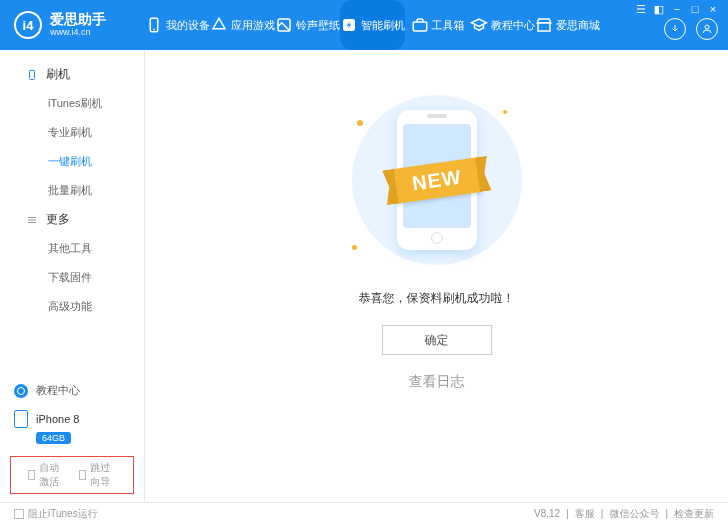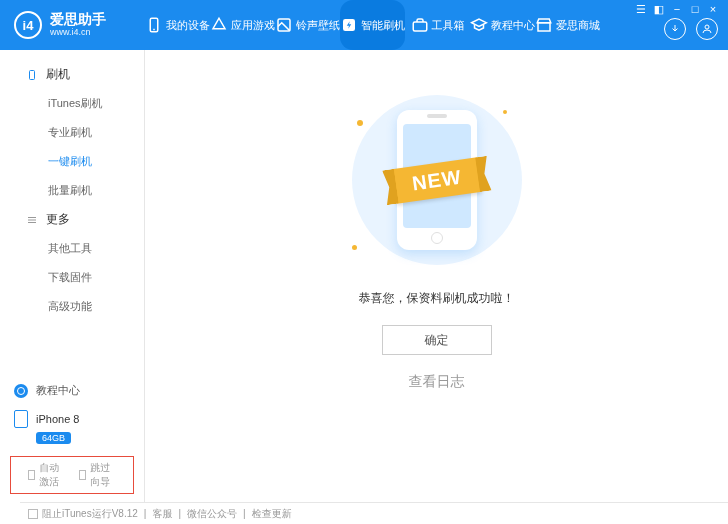--- a/index.html
+++ b/index.html
@@ -48,21 +48,21 @@
 .ribbon::before,.ribbon::after{content:"";position:absolute;top:0;width:12px;height:100%;background:#e0a21f;}
 .ribbon::before{left:-10px;clip-path:polygon(0 0,100% 0,100% 100%,0 100%,40% 50%);}
 .ribbon::after{right:-10px;clip-path:polygon(0 0,100% 0,60% 50%,100% 100%,0 100%);}
 .sparkle{position:absolute;background:#f5b733;}
 .sp1{width:6px;height:6px;border-radius:50%;top:30px;left:30px;}
 .sp2{width:4px;height:4px;border-radius:50%;top:20px;right:40px;}
 .sp3{width:5px;height:5px;border-radius:50%;bottom:20px;left:25px;}
 .result-text{font-size:12px;color:#333;margin-top:20px;}
 .ok-btn{margin-top:18px;width:110px;height:30px;border:1px solid #ccc;background:#fff;font-size:12px;color:#555;cursor:pointer;}
 .log-link{margin-top:18px;font-size:14px;color:#999;cursor:pointer;}
-.footer{height:22px;border-top:1px solid #e6e6e6;display:flex;align-items:center;justify-content:flex-start;padding:0 8px;font-size:10px;color:#999;margin-left:20px;}
+.footer{height:22px;border-top:1px solid #e6e6e6;display:flex;align-items:center;justify-content:space-between;padding:0 14px;font-size:10px;color:#999;}
 .footer-left{display:flex;align-items:center;gap:6px;}
 .footer-right{display:flex;gap:6px;align-items:center;}
 .footer-right span{color:#999;}
 .sep{color:#ddd;}
 </style>
 </head>
 <body>
 
 <div class="header">
   <div class="logo-wrap">

